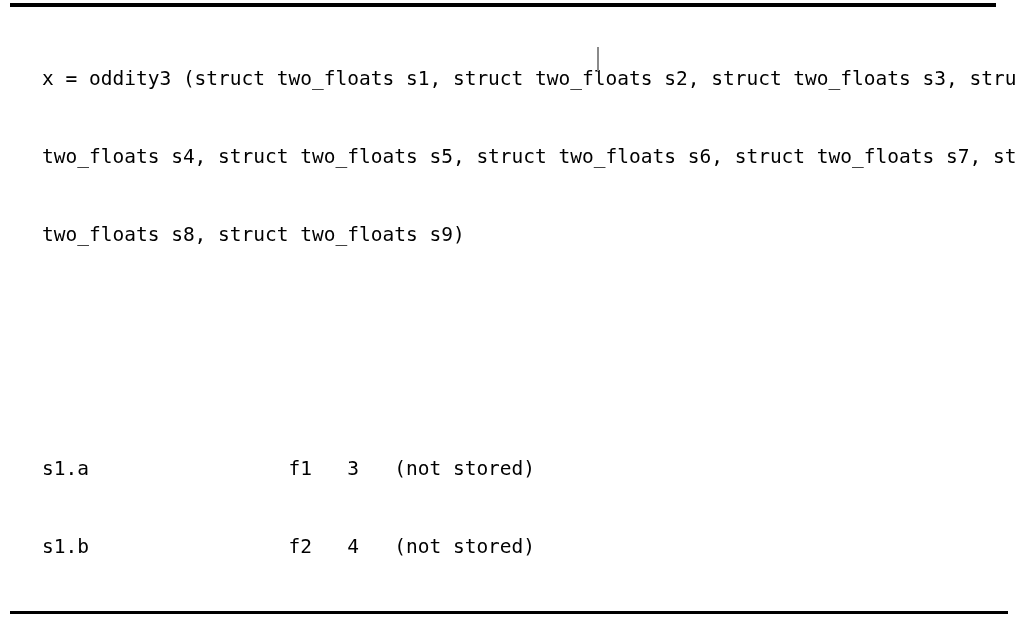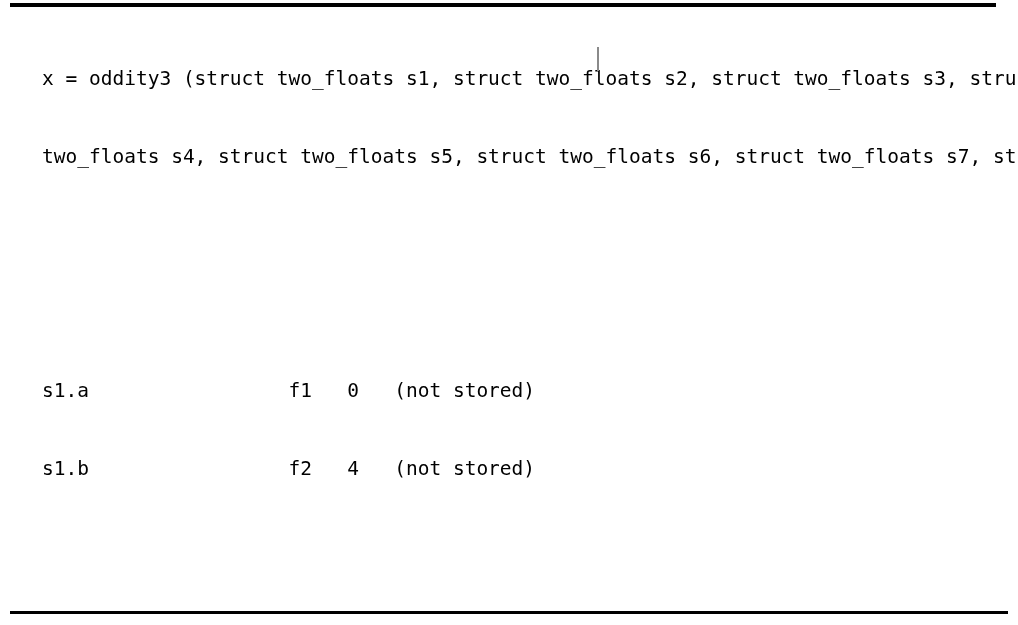--- a/index.html
+++ b/index.html
@@ -78,25 +78,26 @@
 </head>
 <body>
 
 <div id="figure">
 
   <div class="rule" id="rule-top"></div>
 
   <div id="code-block">
     <span class="pre-line">x = oddity3 (struct two_floats s1, struct two_floats s2, struct two_floats s3, struct</span>
     <span class="pre-line">two_floats s4, struct two_floats s5, struct two_floats s6, struct two_floats s7, struct</span>
+    <span class="pre-line">two_floats s8, struct two_floats s9)</span>
 
     <span class="blank-line"></span>
 
 
-    <span class="pre-line">s1.a                 f1   0   (not stored)</span>
+    <span class="pre-line">s1.a                 f1   3   (not stored)</span>
     <span class="pre-line">s1.b                 f2   4   (not stored)</span>
     
     
     
     
     
     
     
     
     

